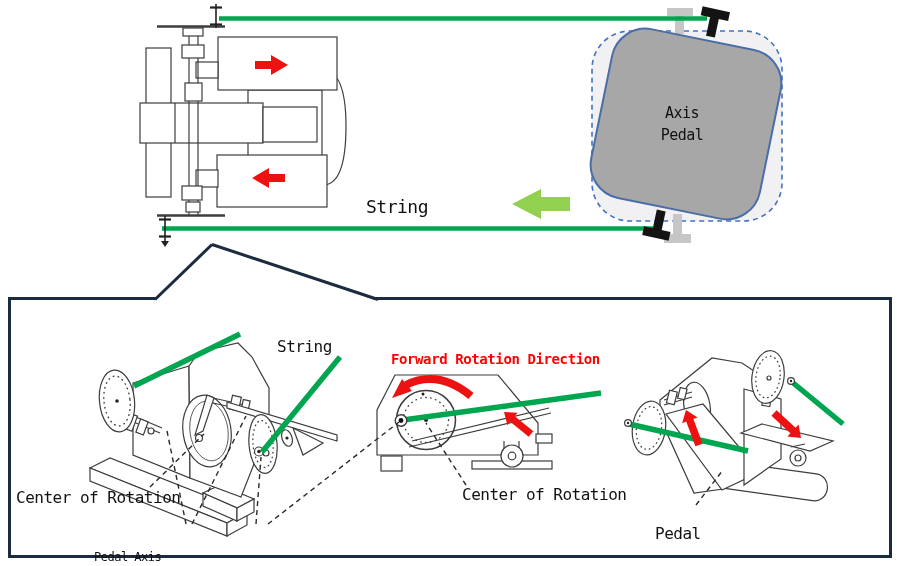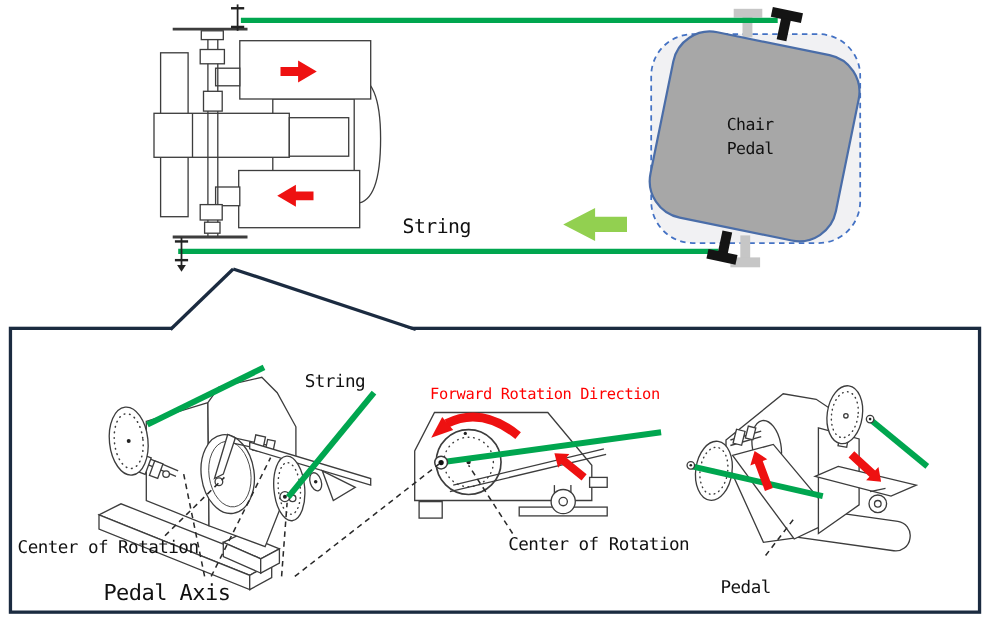--- a/index.html
+++ b/index.html
@@ -9,23 +9,23 @@
     --line_dark:#3D3D3D; --label_black:#111111; --ghost_t_gray:#C6C6C6; --t_black:#141414;
   }
   html,body{margin:0;padding:0;background:#fff;}
   .stage{position:relative;width:900px;height:566px;background:#fff;overflow:hidden;
          font-family:"DejaVu Sans Mono","Liberation Mono",monospace;}
   .stage svg{position:absolute;left:0;top:0;}
   .lbl{position:absolute;color:var(--label_black);white-space:nowrap;letter-spacing:-0.5px;}
   .lbl-string-top{left:366px;top:196px;font-size:18px;}
   .lbl-chair{left:636px;top:102px;width:92px;text-align:center;font-size:15px;line-height:22px;}
   .lbl-string-panel{left:277px;top:337px;font-size:16px;}
-  .lbl-forward{left:391px;top:351px;font-size:14px;font-weight:normal;color:var(--label_red);letter-spacing:-0.4px;}
+  .lbl-forward{left:391px;top:351px;font-size:14px;font-weight:bold;color:var(--label_red);letter-spacing:-0.4px;}
   .lbl-cor-left{left:16px;top:488px;font-size:16px;}
-  .lbl-pedal-axis{left:94px;top:526px;font-size:20px;}
+  .lbl-pedal-axis{left:94px;top:550px;font-size:12px;}
   .lbl-sap{left:234px;top:526px;font-size:15.5px;letter-spacing:-0.8px;}
   .lbl-cor-mid{left:462px;top:485px;font-size:16px;}
   .lbl-pedal{left:655px;top:524px;font-size:16px;}
 </style>
 </head>
 <body>
 
 <div class="stage">
 <svg width="900" height="566" viewBox="0 0 900 566">
 
@@ -202,21 +202,21 @@
     <line x1="192" y1="524" x2="246" y2="416"></line>
     <line x1="256" y1="524" x2="261" y2="457"></line>
     <line x1="268" y1="524" x2="399" y2="422"></line>
     <line x1="466" y1="485" x2="426" y2="423"></line>
     <line x1="696" y1="505" x2="723" y2="470"></line>
   </g>
 </svg>
 
   <div class="lbl lbl-string-top">String</div>
   <div class="lbl lbl-chair">
-    <div>Chair</div>
+    <div>Axis</div>
     <div>Pedal</div>
   </div>
   <div class="lbl lbl-string-panel">String</div>
   <div class="lbl lbl-forward">Forward Rotation Direction</div>
   <div class="lbl lbl-cor-left">Center of Rotation</div>
   <div class="lbl lbl-pedal-axis">Pedal Axis</div>
   <div class="lbl lbl-cor-mid">Center of Rotation</div>
   <div class="lbl lbl-pedal">Pedal</div>
 </div>
 

